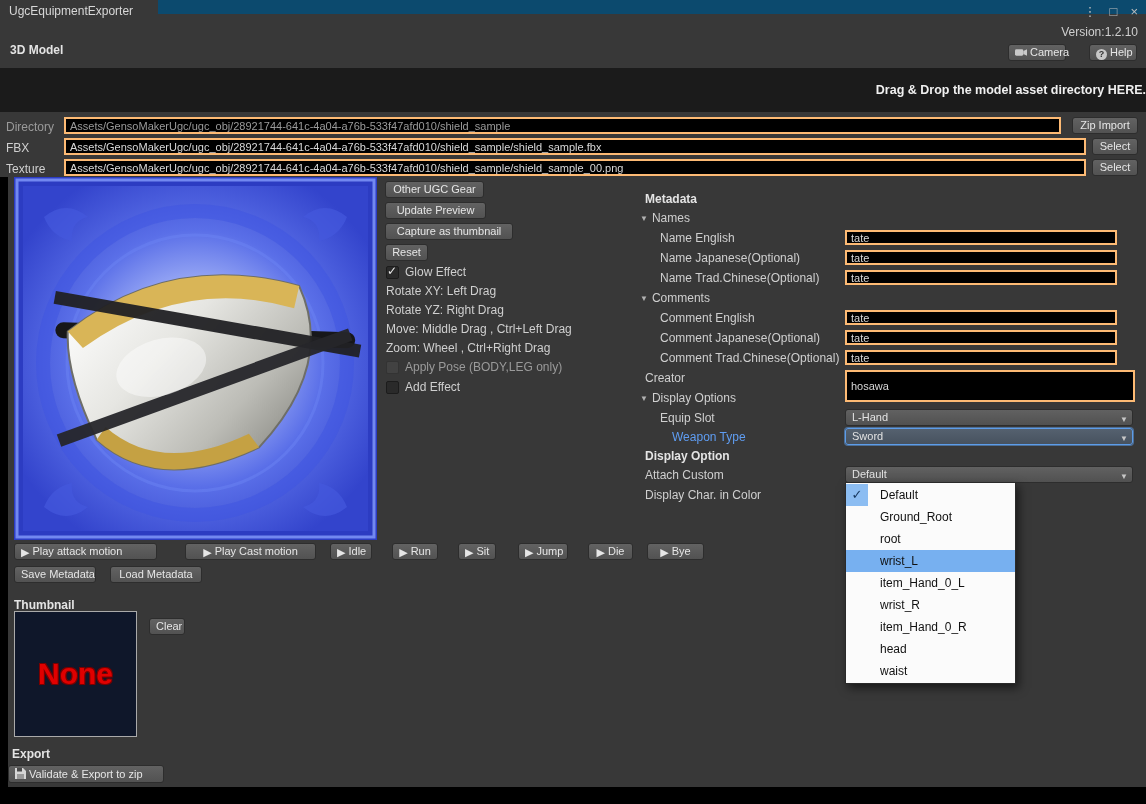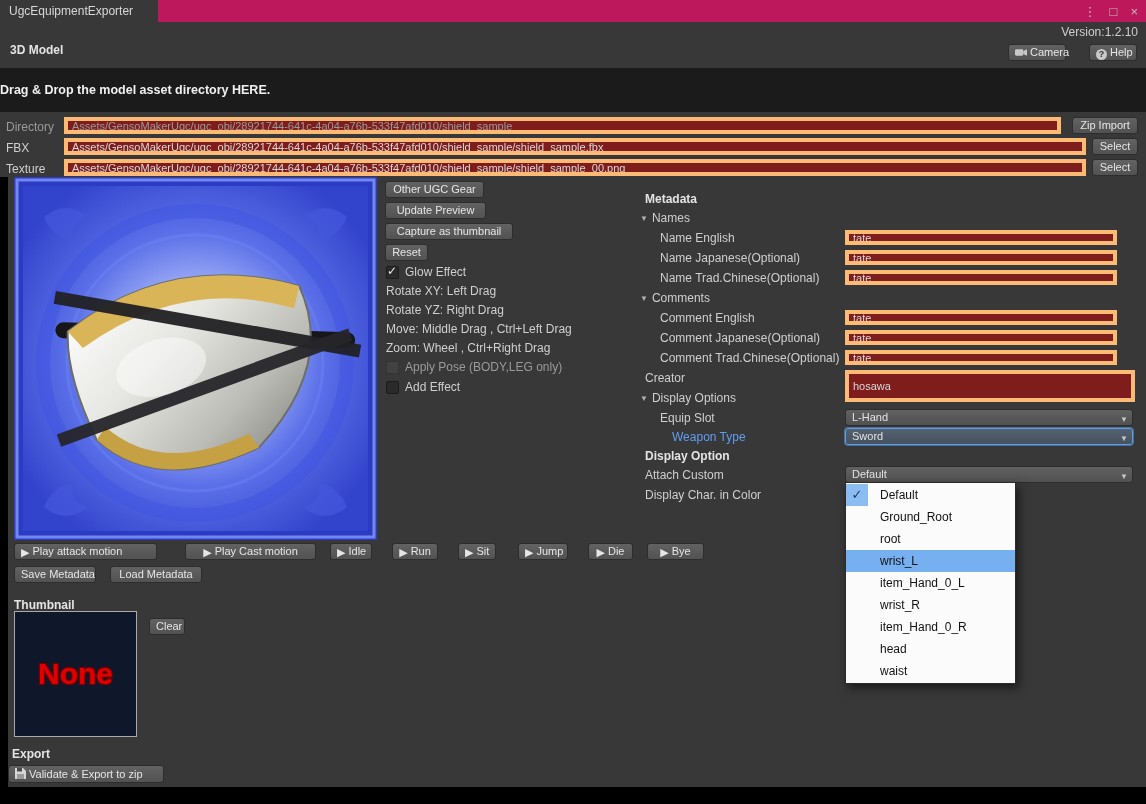--- a/index.html
+++ b/index.html
@@ -10,35 +10,35 @@
     font-family:"Liberation Sans","DejaVu Sans",sans-serif;
     font-size:12px; color:#d2d2d2;
   }
   #root { position:relative; width:1146px; height:804px; background:#383838; }
   .abs { position:absolute; }
   .lbl { position:absolute; white-space:nowrap; font-size:12px; color:#cfcfcf; }
   .dim { color:#9a9a9a !important; }
   .bold { font-weight:bold; color:#e4e4e4; }
 
   
-  .tabbar { position:absolute; left:0; top:0; width:1146px; height:22px; background:#be185d; }
+  .tabbar { position:absolute; left:0; top:0; width:1146px; height:14px; background:#0c4a6e; }
   .tab { position:absolute; left:0; top:0; width:158px; height:22px; background:#383838;
          line-height:22px; padding-left:9px; font-size:12px; color:#d8d8d8; white-space:nowrap; }
   .winctl { position:absolute; right:8px; top:0; height:22px; display:flex; gap:13px;
             align-items:center; color:#bdbdbd; font-size:13px; }
   .winctl span { cursor:pointer; }
 
   
   .ubtn { position:absolute; height:17px; line-height:15px; padding:0 6px;
           background:linear-gradient(#626262,#525252); border:1px solid #2d2d2d; border-radius:3px;
           color:#e6e6e6; font-size:11px; text-align:center; white-space:nowrap; cursor:pointer; }
   .ubtn .ico { margin-right:3px; vertical-align:-1px; }
 
   
-  .tfield { position:absolute; height:17px; background:#7f1d1d; border:4px solid #fdba74;
+  .tfield { position:absolute; height:17px; background:#000000; border:2px solid #fdba74;
             color:#d8d8d8; font-size:11px; padding:0 4px; font-family:inherit;
             white-space:nowrap; overflow:hidden; }
   input.tfield { outline:none; }
 
   
   .udrop { position:absolute; height:17px; line-height:15px; background:linear-gradient(#616161,#515151);
            border:1px solid #2d2d2d; border-radius:3px; color:#e2e2e2; font-size:11px;
            padding:0 18px 0 6px; cursor:pointer; white-space:nowrap; overflow:hidden; }
   .udrop .arrow { position:absolute; right:4px; top:2px; font-size:8px; color:#c6c6c6; }
   .udrop.focus { border:1px solid #5d9ce8; background:linear-gradient(#55616f,#47525f); box-shadow:0 0 0 1px rgba(93,156,232,.55); }
@@ -48,21 +48,21 @@
             border-radius:2px; cursor:pointer; }
   .ucheck .checkmark { position:absolute; left:0px; top:-3px; font-size:12px; color:#eaeaea; }
   .ucheck.disabled { background:#424242; border-color:#333; }
 
   
   .fold { position:absolute; white-space:nowrap; cursor:pointer; color:#cfcfcf; font-size:12px; }
   .tri { display:inline-block; font-size:8px; color:#b0b0b0; margin-right:4px; transform:translateY(-1px); }
 
   
   .banner { position:absolute; left:0; top:68px; width:1146px; height:44px; background:#1b1b1b;
-            display:flex; align-items:center; justify-content:flex-start;
+            display:flex; align-items:center; justify-content:flex-end;
             font-weight:bold; font-size:12.5px; color:#f0f0f0; }
 
   
   .menu { position:absolute; left:845px; top:482px; width:171px; background:#fbfbfb;
           border:1px solid #2a2a2a; box-shadow:3px 4px 9px rgba(0,0,0,.55); padding:1px 0; z-index:20; }
   .menu-item { position:relative; height:22px; line-height:22px; padding-left:34px;
                font-size:12px; color:#111; cursor:pointer; white-space:nowrap; }
   .menu-item.hl { background:#77b0f0; }
   .menu-check { position:absolute; left:0; top:0; width:22px; height:22px; background:#8cbdf2;
                 color:#16365c; text-align:center; line-height:22px; font-size:13px; }

